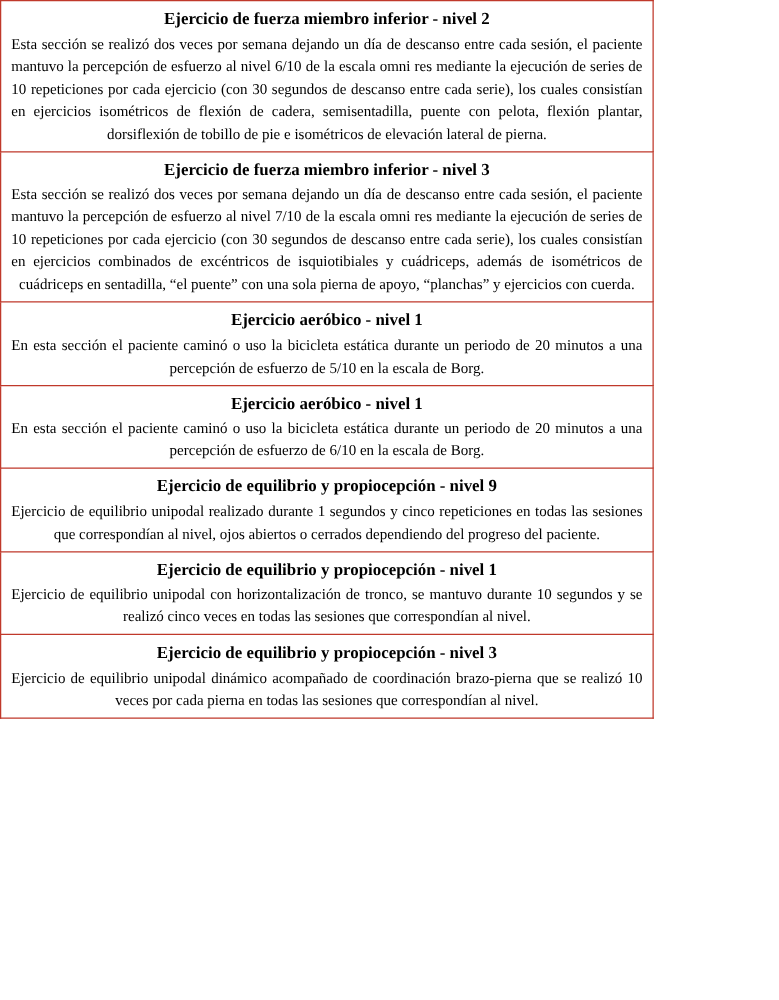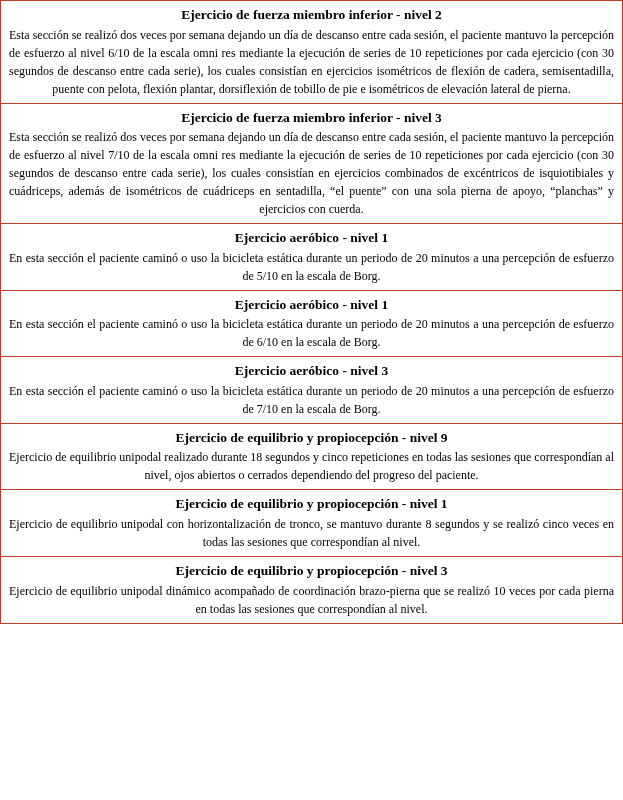--- a/index.html
+++ b/index.html
@@ -7,21 +7,21 @@
     padding: 0;
     background: #ffffff;
   }
   body {
     width: 623px;
     height: 800px;
     font-family: "Liberation Serif", serif;
     color: #000000;
   }
   .doc-table {
-    width: 623px;
+    width: 523px;
     border-collapse: collapse;
     table-layout: fixed;
   }
   .doc-table td {
     border: 1px solid #c0392b;
     padding: 4px 8px 5px 8px;
     vertical-align: top;
   }
   .cell-title {
     display: block;
@@ -64,34 +64,28 @@
       </td>
     </tr>
     <tr>
       <td>
         <span class="cell-title">Ejercicio aeróbico - nivel 1</span>
         <span class="cell-body">En esta sección el paciente caminó o uso la bicicleta estática durante un periodo de 20 minutos a una percepción de esfuerzo de 6/10 en la escala de Borg.</span>
       </td>
     </tr>
     <tr>
       <td>
-        <span class="cell-title">Ejercicio aeróbico - nivel 3</span>
-        <span class="cell-body">En esta sección el paciente caminó o uso la bicicleta estática durante un periodo de 20 minutos a una percepción de esfuerzo de 7/10 en la escala de Borg.</span>
-      </td>
-    </tr>
-    <tr>
-      <td>
         <span class="cell-title">Ejercicio de equilibrio y propiocepción - nivel 9</span>
-        <span class="cell-body">Ejercicio de equilibrio unipodal realizado durante 18 segundos y cinco repeticiones en todas las sesiones que correspondían al nivel, ojos abiertos o cerrados dependiendo del progreso del paciente.</span>
+        <span class="cell-body">Ejercicio de equilibrio unipodal realizado durante 1 segundos y cinco repeticiones en todas las sesiones que correspondían al nivel, ojos abiertos o cerrados dependiendo del progreso del paciente.</span>
       </td>
     </tr>
     <tr>
       <td>
         <span class="cell-title">Ejercicio de equilibrio y propiocepción - nivel 1</span>
-        <span class="cell-body">Ejercicio de equilibrio unipodal con horizontalización de tronco, se mantuvo durante 8 segundos y se realizó cinco veces en todas las sesiones que correspondían al nivel.</span>
+        <span class="cell-body">Ejercicio de equilibrio unipodal con horizontalización de tronco, se mantuvo durante 10 segundos y se realizó cinco veces en todas las sesiones que correspondían al nivel.</span>
       </td>
     </tr>
     <tr>
       <td>
         <span class="cell-title">Ejercicio de equilibrio y propiocepción - nivel 3</span>
         <span class="cell-body">Ejercicio de equilibrio unipodal dinámico acompañado de coordinación brazo-pierna que se realizó 10 veces por cada pierna en todas las sesiones que correspondían al nivel.</span>
       </td>
     </tr>
   </tbody>
 </table>

